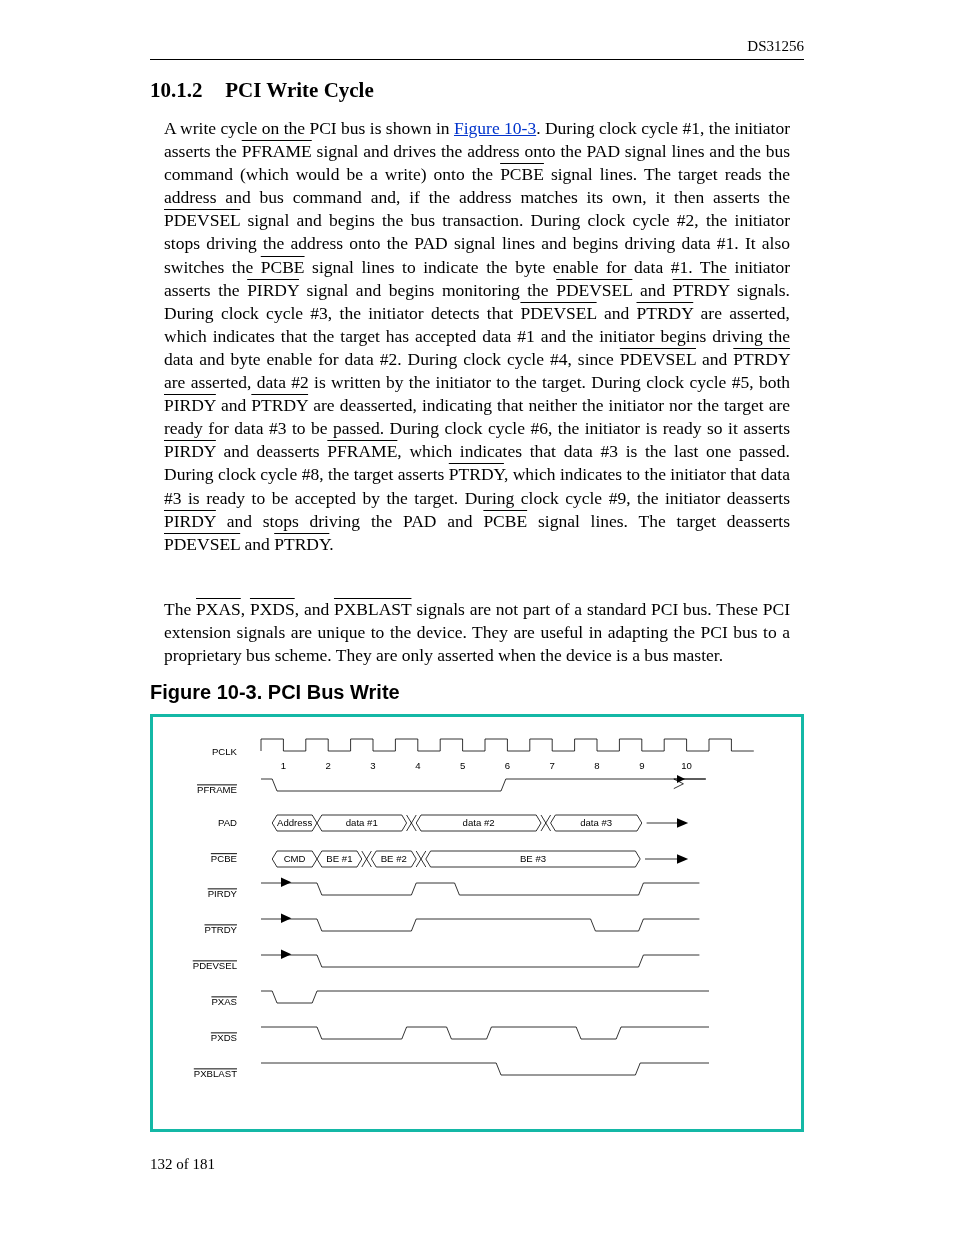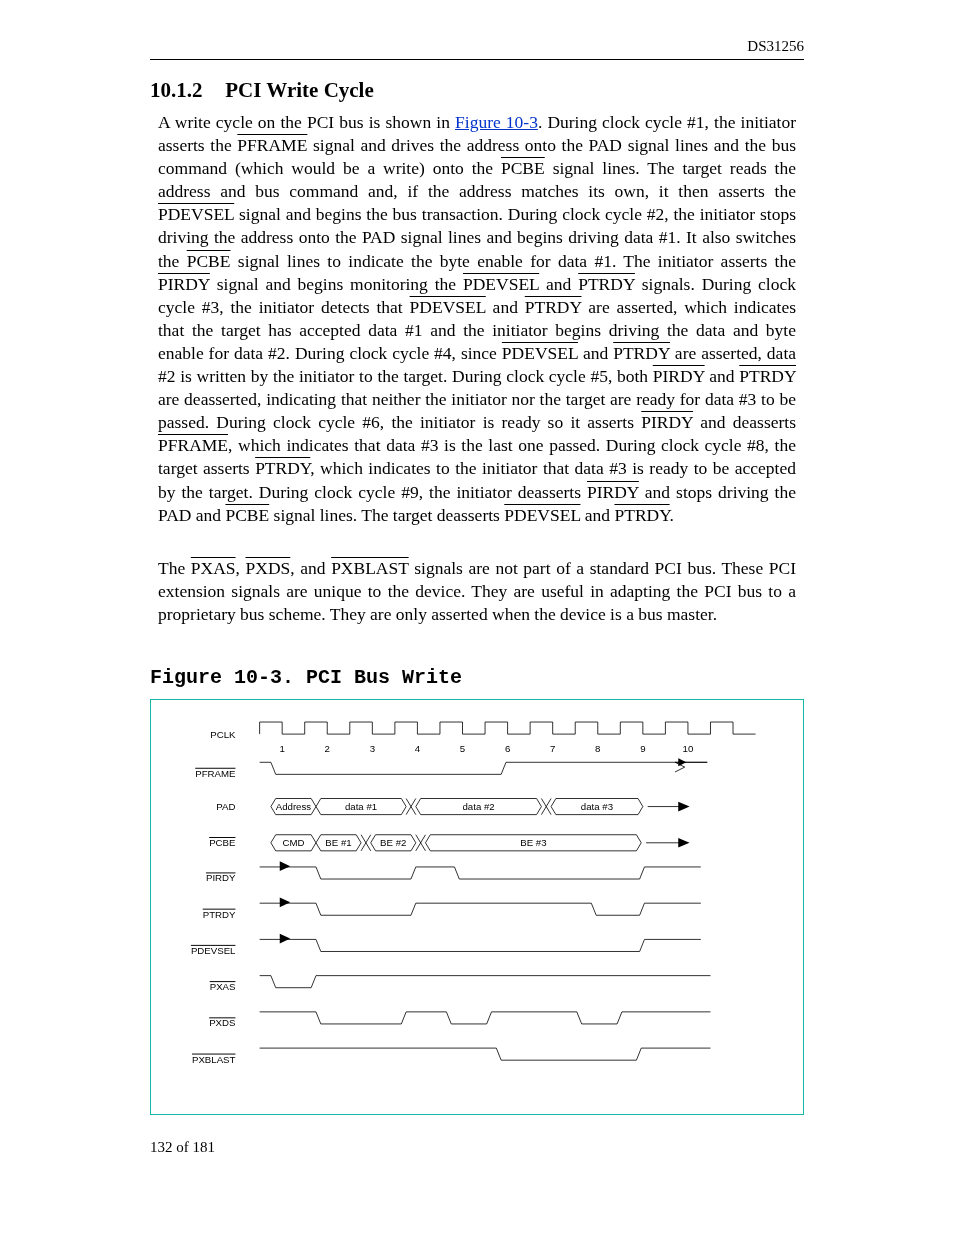--- a/index.html
+++ b/index.html
@@ -32,36 +32,36 @@
     margin: 0 0 8px 0;
   }
   .section-heading .sec-num {
     display: inline-block;
     min-width: 70px;
   }
   .body-text {
     font-size: 17.5px;
     line-height: 1.32;
     text-align: justify;
-    margin: 8px;
+    margin: 14px;
   }
   .body-text a.figlink {
     color: #0033cc;
     text-decoration: underline;
   }
   .ov { text-decoration: overline; }
   .sp { display: block; height: 14px; }
   .figure-title {
-    font-family: Liberation Mono, monospace;
+    font-family: Liberation Sans, sans-serif;
     font-weight: bold;
     font-size: 20px;
-    margin: 40px 0 10px 0;
+    margin: 14px 0 10px 0;
   }
   .figure-box {
-    border: 1px solid #14b8a6;
+    border: 3px solid #14b8a6;
     padding: 18px 12px 18px 12px;
     font-family: Arial, Helvetica, sans-serif;
     font-size: 13px;
   }
   .figure-box svg { display: block; }
   .page-number {
     text-align: left;
     font-size: 15px;
     margin-top: 24px;
   }

